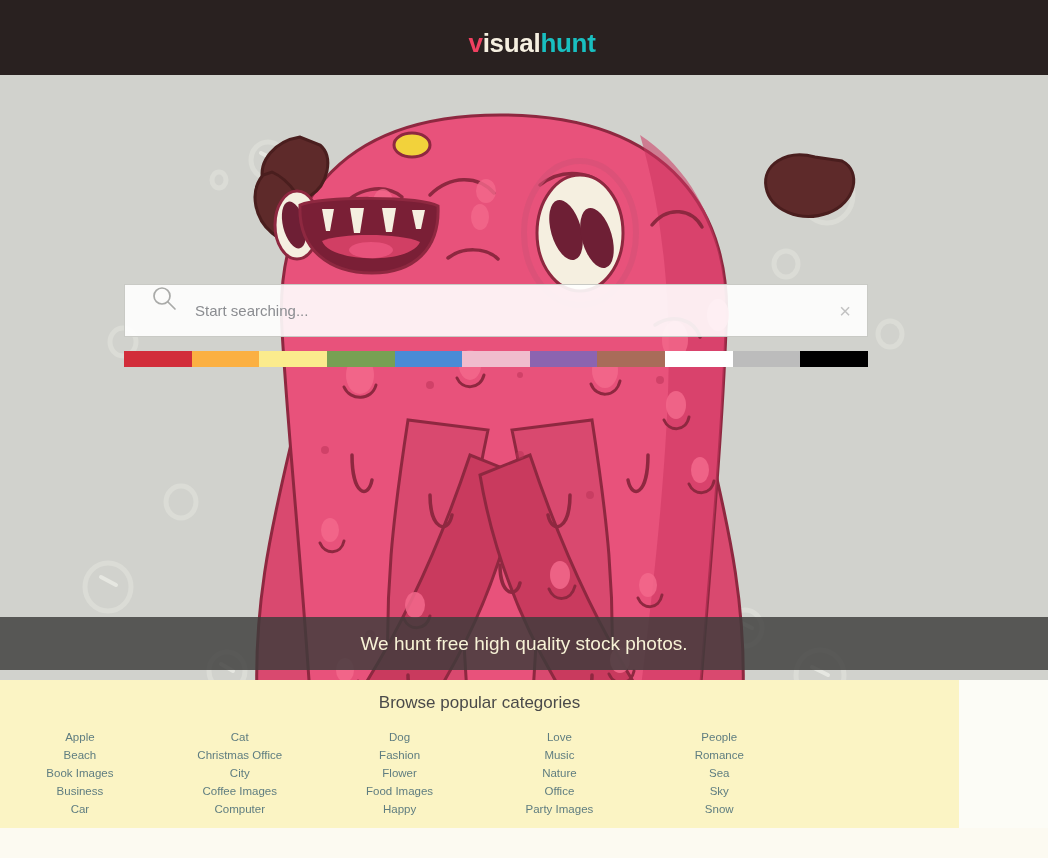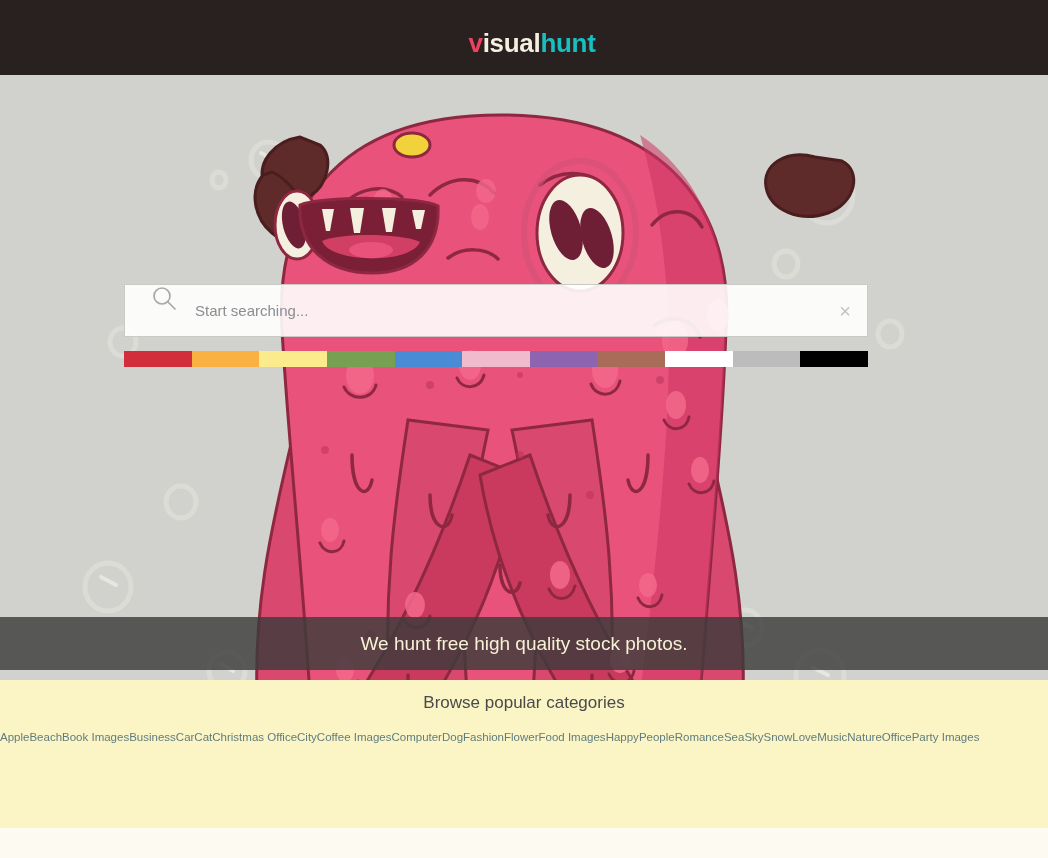--- a/index.html
+++ b/index.html
@@ -77,32 +77,32 @@
     display:flex; align-items:center; justify-content:center;
     z-index:14;
   }
   .tagline span {
     color:#f7f2d6; font-size:19px;
   }
 
   
   .categories {
     position:absolute; top:680px; left:0;
-    width:1048px; height:148px;
+    width:959px; height:148px;
     background:#fbf4c4;
   }
   .cat-title {
     text-align:center; padding-top:13px;
     font-size:17px; color:#4a4a4a;
   }
   .cat-grid {
     display:grid; grid-template-columns:repeat(6,1fr);
     margin-top:15px;
   }
-  .cat-col { display:flex; flex-direction:row; align-items:center; }
+  .cat-col { display:flex; flex-direction:column; align-items:center; }
   .cat-link {
     font-size:11.5px; color:#5f7d80;
     line-height:18px; text-decoration:none; cursor:pointer;
     white-space:nowrap;
   }
 
   .footer-strip {
     position:absolute; top:828px; left:0;
     width:1048px; height:30px;
     background:#fcfaf1;
@@ -323,30 +323,30 @@
         <a class="cat-link">Computer</a>
       </div>
       <div class="cat-col">
         <a class="cat-link">Dog</a>
         <a class="cat-link">Fashion</a>
         <a class="cat-link">Flower</a>
         <a class="cat-link">Food Images</a>
         <a class="cat-link">Happy</a>
       </div>
       <div class="cat-col">
+        <a class="cat-link">Love</a>
+        <a class="cat-link">Music</a>
+        <a class="cat-link">Nature</a>
+        <a class="cat-link">Office</a>
+        <a class="cat-link">Party Images</a>
+      </div>
+      <div class="cat-col">
         <a class="cat-link">People</a>
         <a class="cat-link">Romance</a>
         <a class="cat-link">Sea</a>
         <a class="cat-link">Sky</a>
         <a class="cat-link">Snow</a>
       </div>
-      <div class="cat-col">
-        <a class="cat-link">Love</a>
-        <a class="cat-link">Music</a>
-        <a class="cat-link">Nature</a>
-        <a class="cat-link">Office</a>
-        <a class="cat-link">Party Images</a>
-      </div>
     </div>
   </div>
 
   <div class="footer-strip"></div>
 </div>
 
 </body></html>

